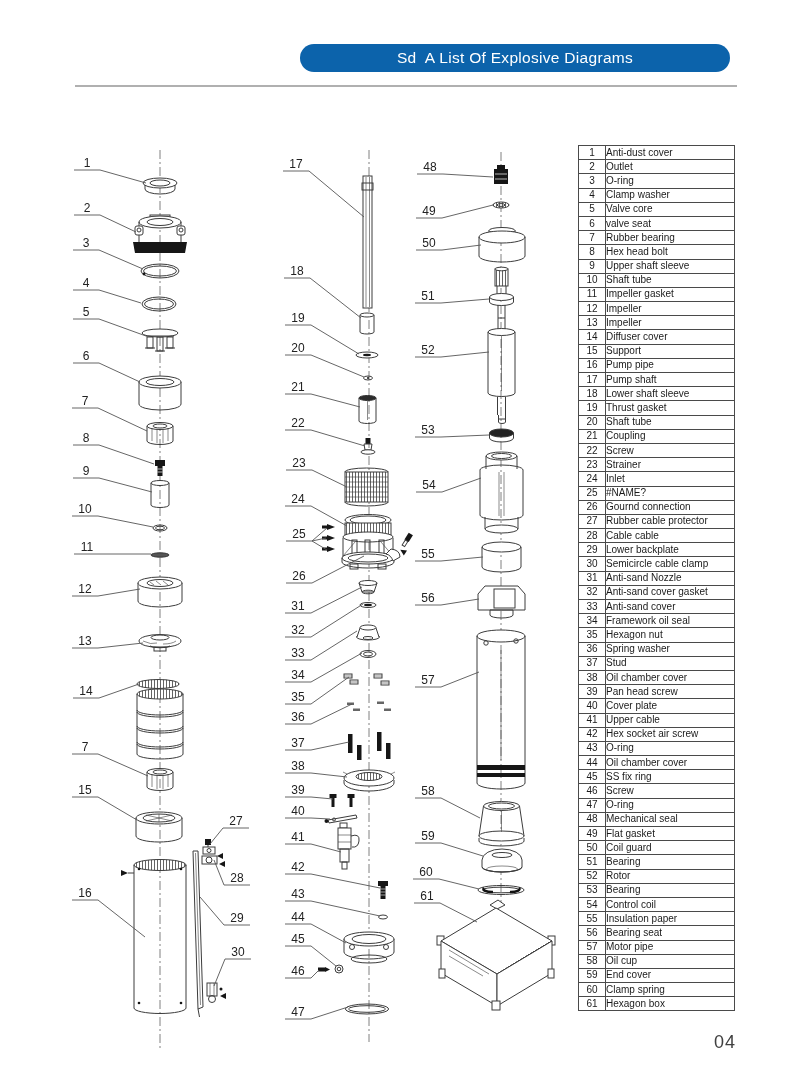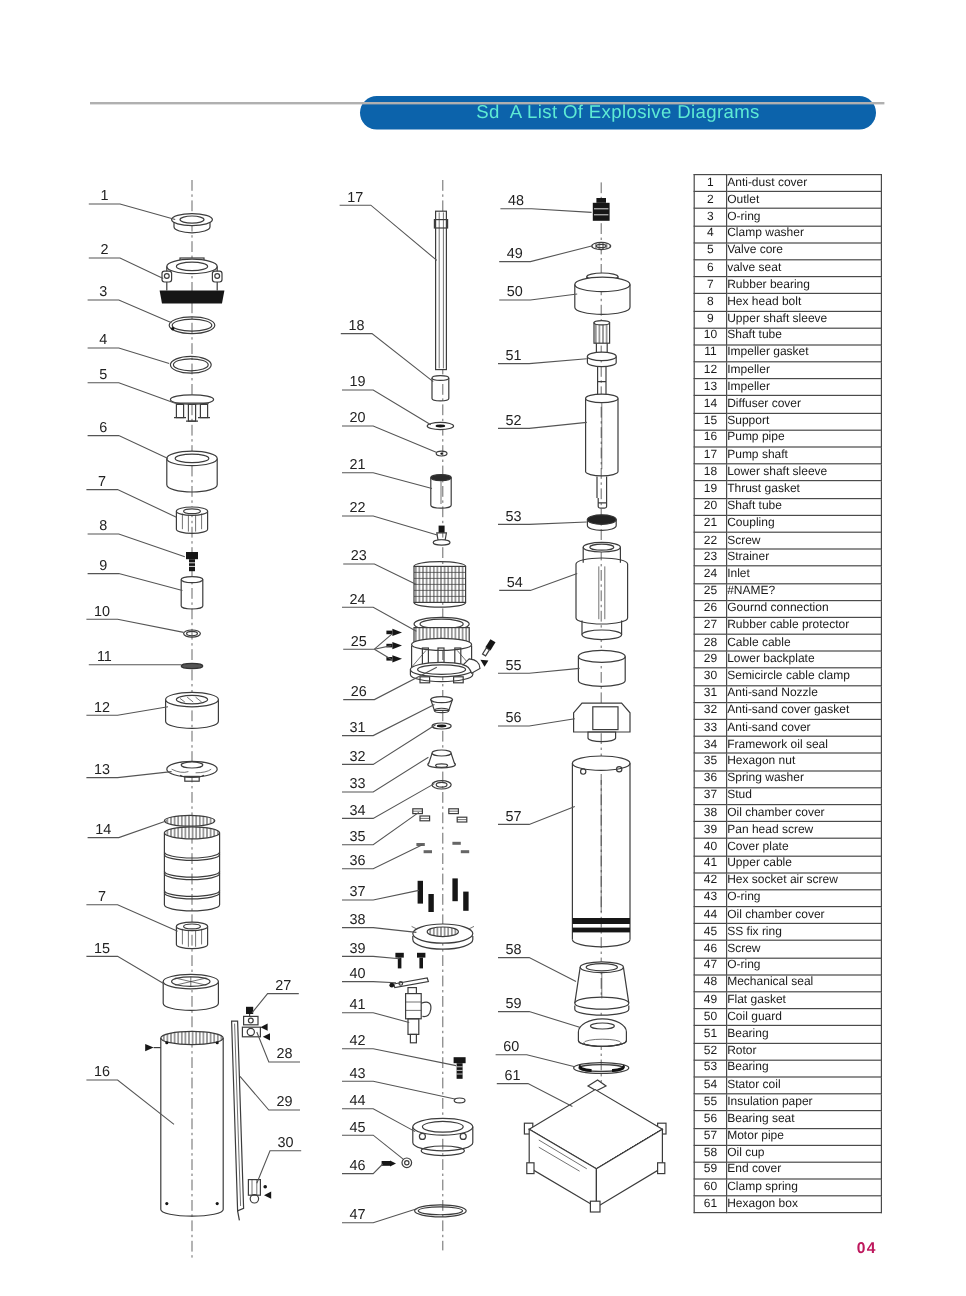--- a/index.html
+++ b/index.html
@@ -1,30 +1,30 @@
 <!DOCTYPE html>
 <html><head>
 <meta charset="utf-8">
 <style>
   html,body{margin:0;padding:0;background:#e8e8e8;}
   .page{position:relative;width:805px;height:1080px;background:#fff;margin:0 auto;
         font-family:"Liberation Sans",sans-serif;overflow:hidden;}
   .title-pill{position:absolute;left:300px;top:44px;width:430px;height:28px;
-        background:#0c63ab;border-radius:14px;color:#5eead4;display:flex;
-        align-items:center;justify-content:center;margin-top:36px;}
+        background:#0c63ab;border-radius:14px;color:#ffffff;display:flex;
+        align-items:center;justify-content:center;}
   .title-pill span{font-size:15.5px;letter-spacing:.3px;white-space:pre;}
   .hr{position:absolute;left:75px;top:85px;width:662px;height:2px;background:#b0b0b0;}
   table.parts{position:absolute;left:578px;top:145px;width:157px;border-collapse:collapse;
         font-size:10px;color:#1a1a1a;table-layout:fixed;}
   table.parts td{border:1px solid #4a4a4a;height:13.2px;padding:0;line-height:1;
         overflow:hidden;white-space:nowrap;}
   td.no{width:26px;text-align:center;}
   td.nm{padding-left:6px;}
-  .pageno{position:absolute;left:714px;top:1032px;font-size:13px;font-weight:bold;
-        color:#be185d;letter-spacing:1px;}
+  .pageno{position:absolute;left:714px;top:1032px;font-size:18px;font-weight:normal;
+        color:#404040;letter-spacing:1px;}
   svg.diagram{position:absolute;left:0;top:0;}
   .ln{fill:none;stroke:#3c3c3c;stroke-width:1;}
   .fw{fill:#fff;stroke:#3c3c3c;stroke-width:1;}
   .dk{fill:#161616;stroke:none;}
   .cl{fill:none;stroke:#606060;stroke-width:.8;stroke-dasharray:9 3 2 3;}
   .leader{fill:none;stroke:#555;stroke-width:.9;}
   .lbl{font:12px "Liberation Sans",sans-serif;fill:#222;}
   .thin{fill:none;stroke:#3c3c3c;stroke-width:.6;}
 </style>
 </head>
@@ -773,21 +773,21 @@
         <tr>
           <td class="no">52</td>
           <td class="nm">Rotor</td>
         </tr>
         <tr>
           <td class="no">53</td>
           <td class="nm">Bearing</td>
         </tr>
         <tr>
           <td class="no">54</td>
-          <td class="nm">Stator coil</td>
+          <td class="nm">Control coil</td>
         </tr>
         <tr>
           <td class="no">55</td>
           <td class="nm">Insulation paper</td>
         </tr>
         <tr>
           <td class="no">56</td>
           <td class="nm">Bearing seat</td>
         </tr>
         <tr>

